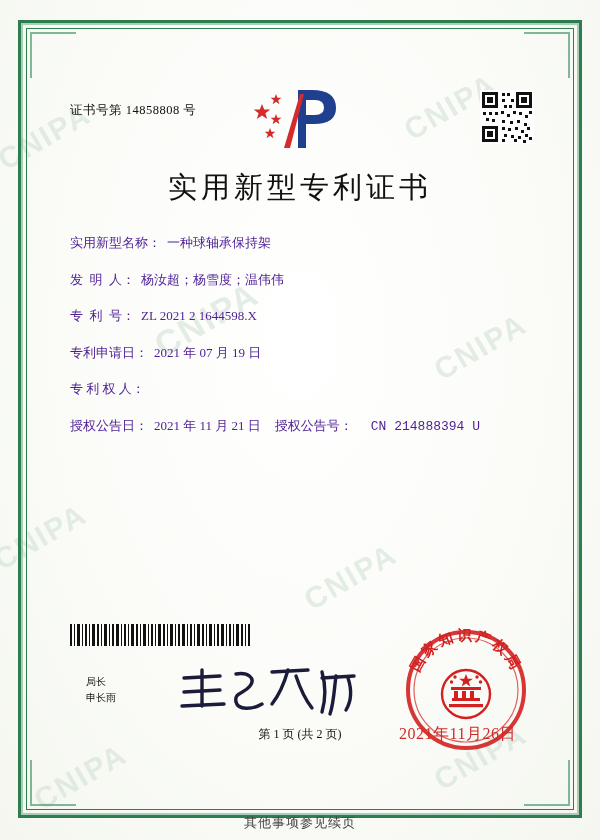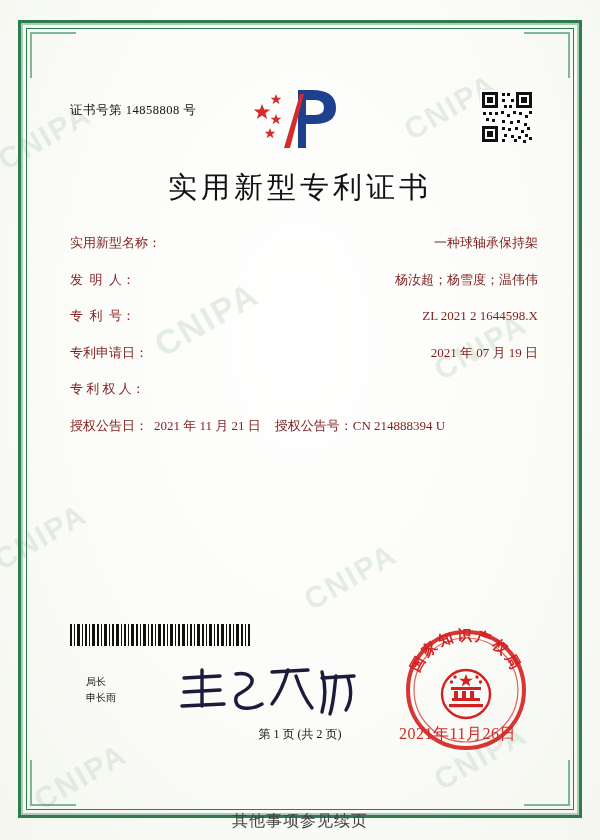--- a/index.html
+++ b/index.html
@@ -141,38 +141,38 @@
     position: absolute;
     left: 24px;
     top: 178px;
     right: 16px;
   }
   .field-row {
     display: flex;
     align-items: baseline;
     margin-bottom: 18.5px;
     font-size: 13px;
-    color: #7f1d1d;
-    text-align: right;
+    color: #4c1d95;
   }
   .f-label {
     white-space: pre;
     flex: 0 0 auto;
   }
   .f-value {
     margin-left: 6px;
     flex: 1 1 auto;
   }
   .field-row.split .f-second-label {
     flex: 0 0 auto;
     margin-left: 14px;
   }
   .field-row.split .f-second-value {
-    margin-left: 0;
+    margin-left: 18px;
     flex: 0 0 auto;
+    font-family: Liberation Mono, monospace;
   }
   .pub-row .f-value { flex: 0 0 auto; }
 
   .paras {
     position: absolute;
     left: 24px;
     right: 18px;
     top: 400px;
     font-size: 12.6px;
     line-height: 1.95;
@@ -226,21 +226,21 @@
     font-size: 12px;
     color: #111;
   }
 
   .footnote {
     position: absolute;
     left: 0;
     right: 0;
     bottom: 8px;
     text-align: center;
-    font-size: 16px;
+    font-size: 13px;
     color: #444;
     letter-spacing: 1px;
   }
   .sealdate {
     position: absolute;
     right: 38px;
     top: 668px;
     font-size: 16px;
     color: #cf2a2a;
     letter-spacing: 0.5px;

